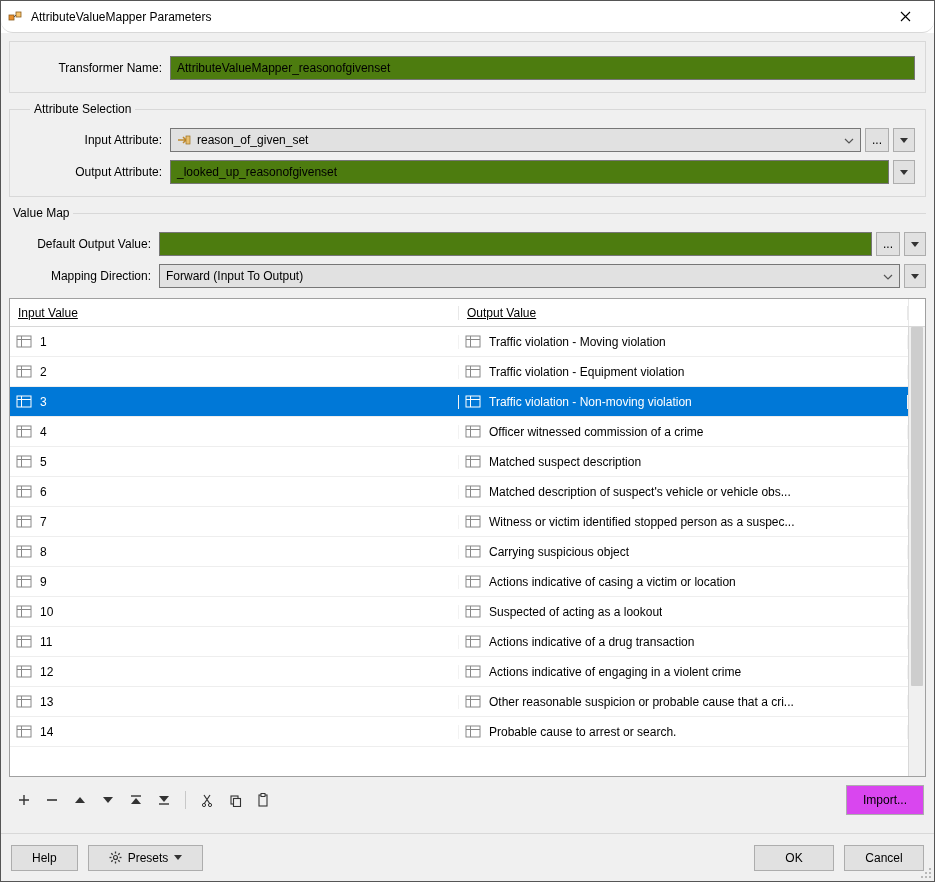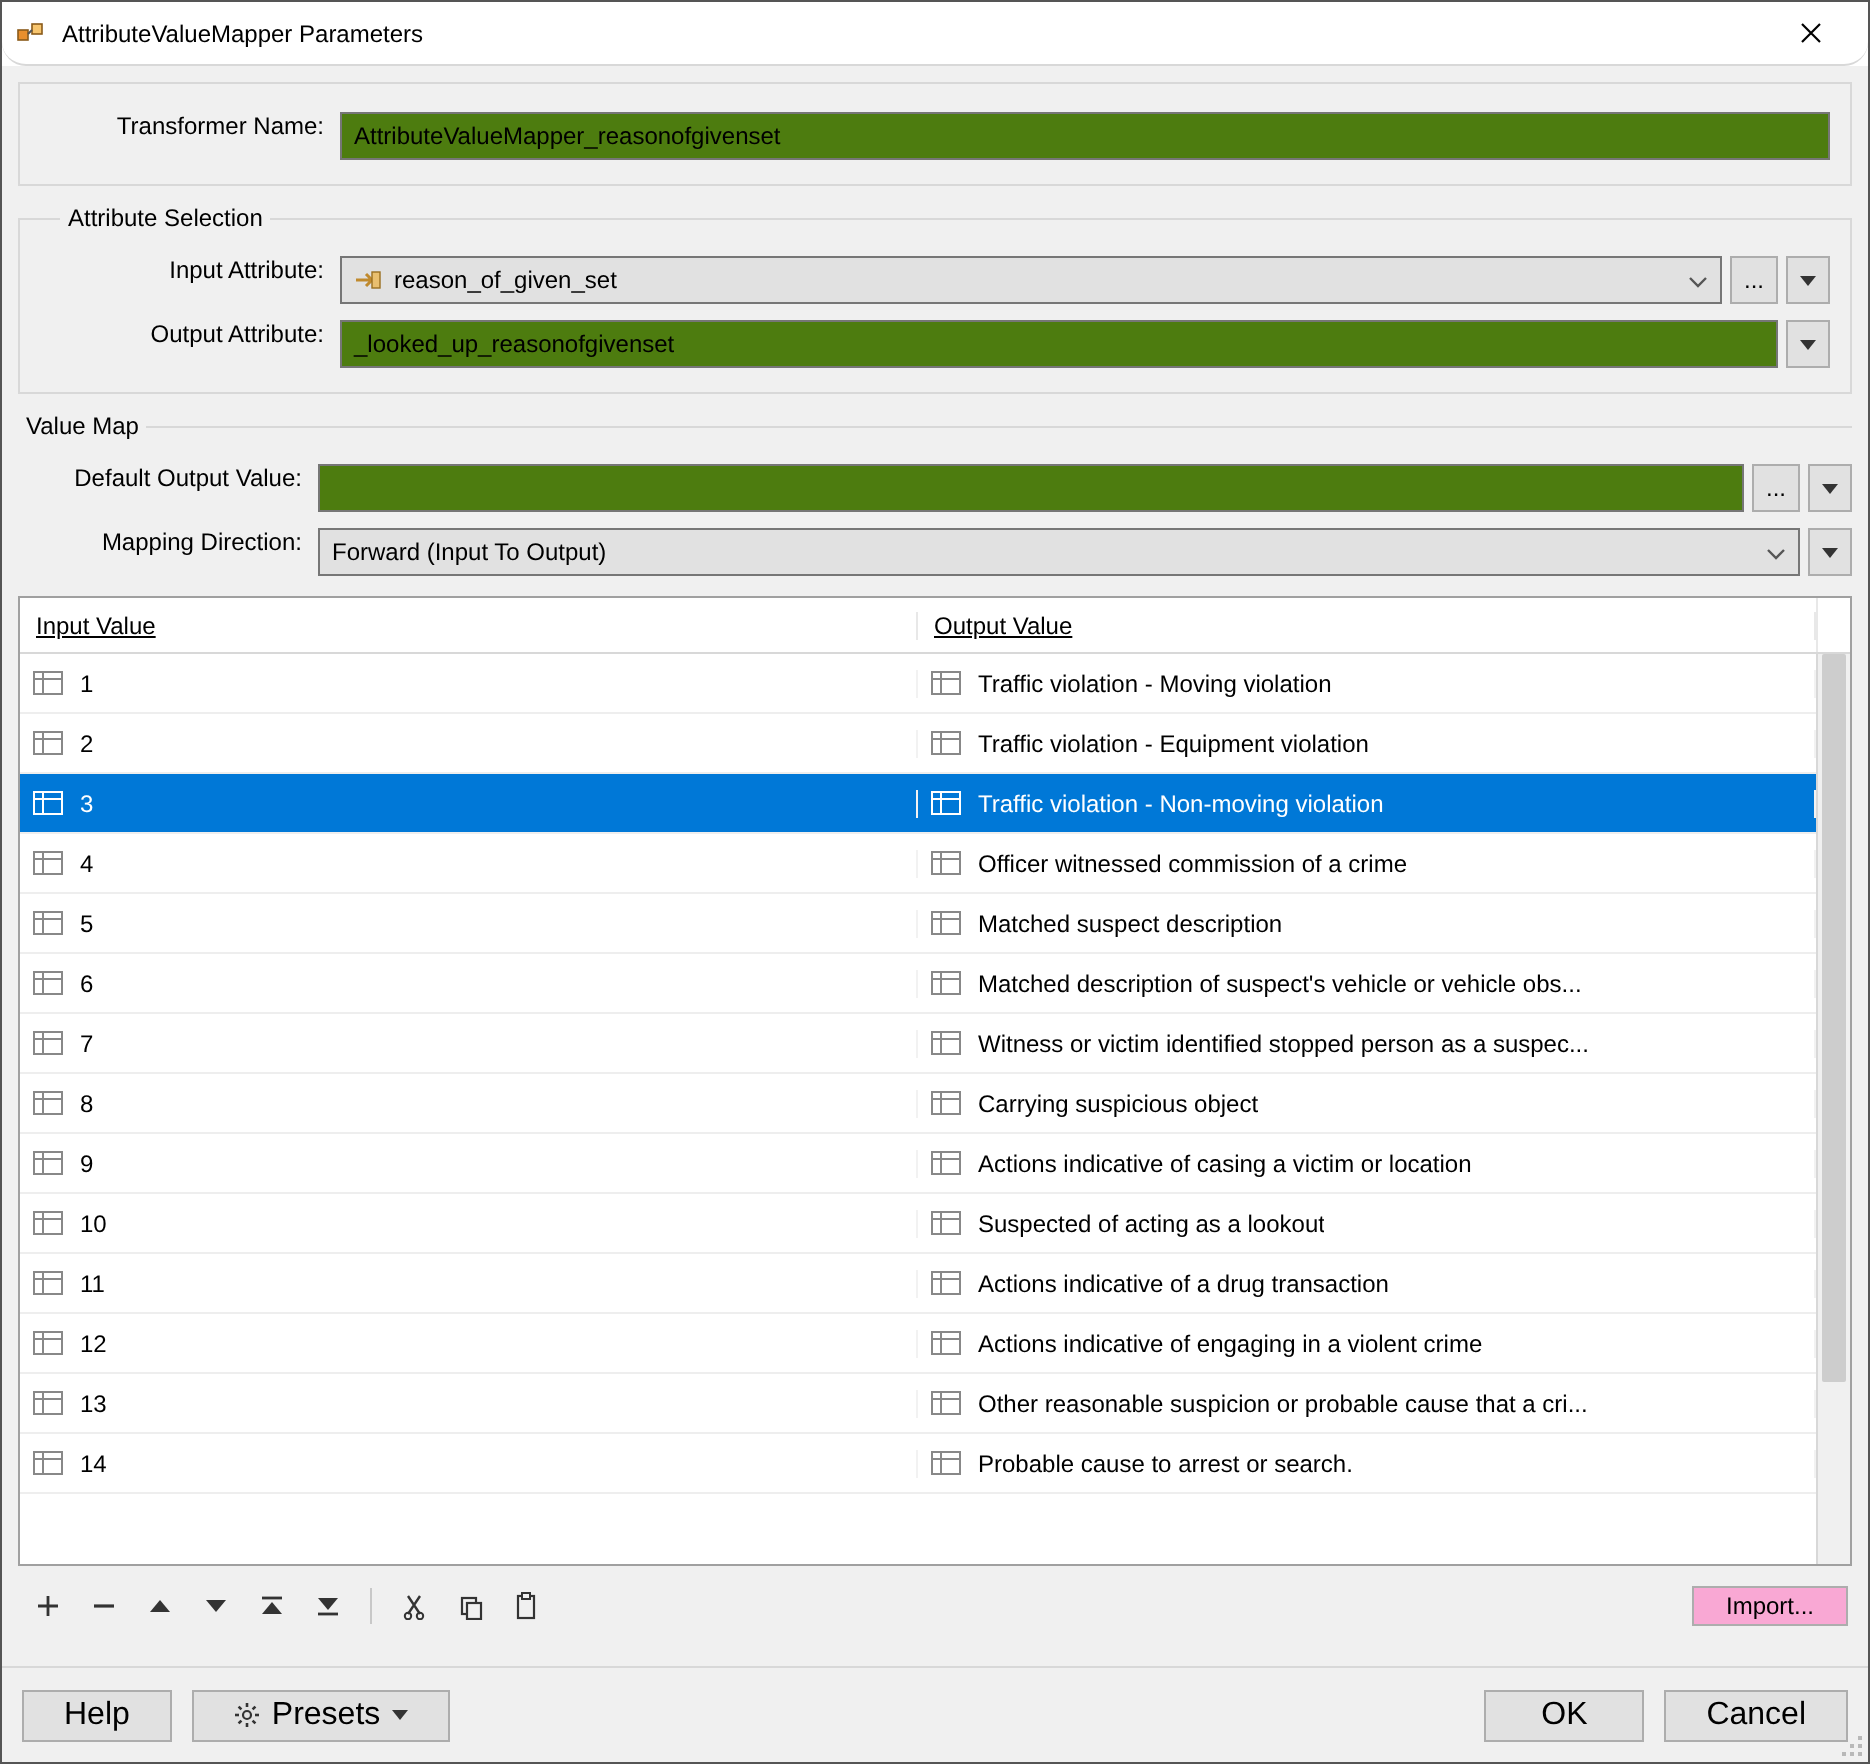--- a/index.html
+++ b/index.html
@@ -6,21 +6,21 @@
   html, body { margin: 0; padding: 0; height: 100%; font-family: "Segoe UI", Tahoma, Arial, sans-serif; font-size: 12px; background: #fff; color: #000; }
   .window { width: 935px; height: 882px; border: 1px solid #555; background: #fff; display: flex; flex-direction: column; position: relative; }
   .titlebar { height: 32px; display: flex; align-items: center; padding: 0 6px; border-bottom: 1px solid #d8d8d8; background: #fff; border-radius: 12px; }
   .titlebar .app-icon { width: 16px; height: 16px; margin-right: 8px; display: flex; align-items: center; justify-content: center; }
   .titlebar .title { flex: 1; font-size: 12px; }
   .titlebar .close { width: 45px; height: 28px; display: flex; align-items: center; justify-content: center; cursor: pointer; }
   .body { flex: 1; padding: 8px 8px 0 8px; display: flex; flex-direction: column; gap: 10px; background: #f0f0f0; }
   .panel { border: 1px solid #d8d8d8; background: #f0f0f0; padding: 14px 10px 12px 10px; position: relative; }
   .panel.group { margin-top: 6px; padding-top: 18px; }
   .panel.group .legend { position: absolute; top: -8px; left: 20px; background: #f0f0f0; padding: 0 4px; font-size: 12px; }
-  .row { display: flex; align-items: flex-start; margin-bottom: 8px; }
+  .row { display: flex; align-items: center; margin-bottom: 8px; }
   .row:last-child { margin-bottom: 0; }
   .label { width: 150px; text-align: right; padding-right: 8px; font-size: 12px; }
   .field { flex: 1; display: flex; align-items: stretch; gap: 4px; }
   .text-input { flex: 1; height: 24px; border: 1px solid #767676; background: #4d7c0f; padding: 0 6px; font-size: 12px; display: flex; align-items: center; }
   .combo { flex: 1; height: 24px; border: 1px solid #767676; background: #e1e1e1; display: flex; align-items: center; padding: 0 6px; font-size: 12px; position: relative; }
   .combo .chev { position: absolute; right: 6px; top: 50%; transform: translateY(-50%); color: #555; }
   .combo .attr-icon { margin-right: 6px; display: flex; align-items: center; }
   .sqbtn { width: 24px; height: 24px; border: 1px solid #adadad; background: #e1e1e1; display: flex; align-items: center; justify-content: center; font-size: 12px; cursor: pointer; }
   .sqbtn.dropdown { width: 22px; }
   .value-map { flex: 1; display: flex; flex-direction: column; position: relative; padding: 18px 0 10px 0; margin-top: 6px; border-top: 1px solid #d8d8d8; }
@@ -36,23 +36,23 @@
   .trow.selected { background: #0078d7; color: #fff; }
   .trow.selected .cell-icon rect { stroke: #fff; }
   .tcell { flex: 1; display: flex; align-items: center; padding: 0 6px; overflow: hidden; white-space: nowrap; text-overflow: ellipsis; border-right: 1px solid #f2f2f2; }
   .cell-icon { width: 18px; height: 14px; margin-right: 6px; flex-shrink: 0; }
   .cell-text { overflow: hidden; text-overflow: ellipsis; }
   .vscroll { width: 17px; background: #f0f0f0; border-left: 1px solid #d8d8d8; position: relative; }
   .vscroll .thumb { position: absolute; left: 2px; right: 2px; top: 0; height: 80%; background: #cdcdcd; border-radius: 1px; }
   .toolbar { display: flex; align-items: center; padding: 8px 2px; gap: 2px; }
   .tool { width: 26px; height: 24px; display: flex; align-items: center; justify-content: center; cursor: pointer; color: #444; font-size: 14px; }
   .tool.sep { width: 1px; height: 18px; background: #c8c8c8; margin: 0 6px; cursor: default; }
-  .import-btn { margin-left: auto; height: 20px; border: 1px solid #adadad; background: #f9a8d4; padding: 0 16px; font-size: 12px; cursor: pointer; display: flex; align-items: center; }
+  .import-btn { margin-left: auto; height: 30px; border: 1px solid #adadad; background: #d946ef; padding: 0 16px; font-size: 12px; cursor: pointer; display: flex; align-items: center; }
   .footer { height: 48px; border-top: 1px solid #d8d8d8; display: flex; align-items: center; padding: 0 10px; background: #f0f0f0; gap: 10px; }
-  .btn { height: 26px; border: 1px solid #adadad; background: #e1e1e1; padding: 0 20px; font-size: 16px; cursor: pointer; display: flex; align-items: center; gap: 6px; }
+  .btn { height: 26px; border: 1px solid #adadad; background: #e1e1e1; padding: 0 20px; font-size: 12px; cursor: pointer; display: flex; align-items: center; gap: 6px; }
   .footer .spacer { flex: 1; }
   .sizer { position: absolute; right: 1px; bottom: 1px; width: 14px; height: 14px; color: #b8b8b8; }
 </style>
 </head>
 <body>
 
 <div class="window">
   <div class="titlebar">
     <span class="app-icon">
       <svg width="16" height="16" viewBox="0 0 16 16">

